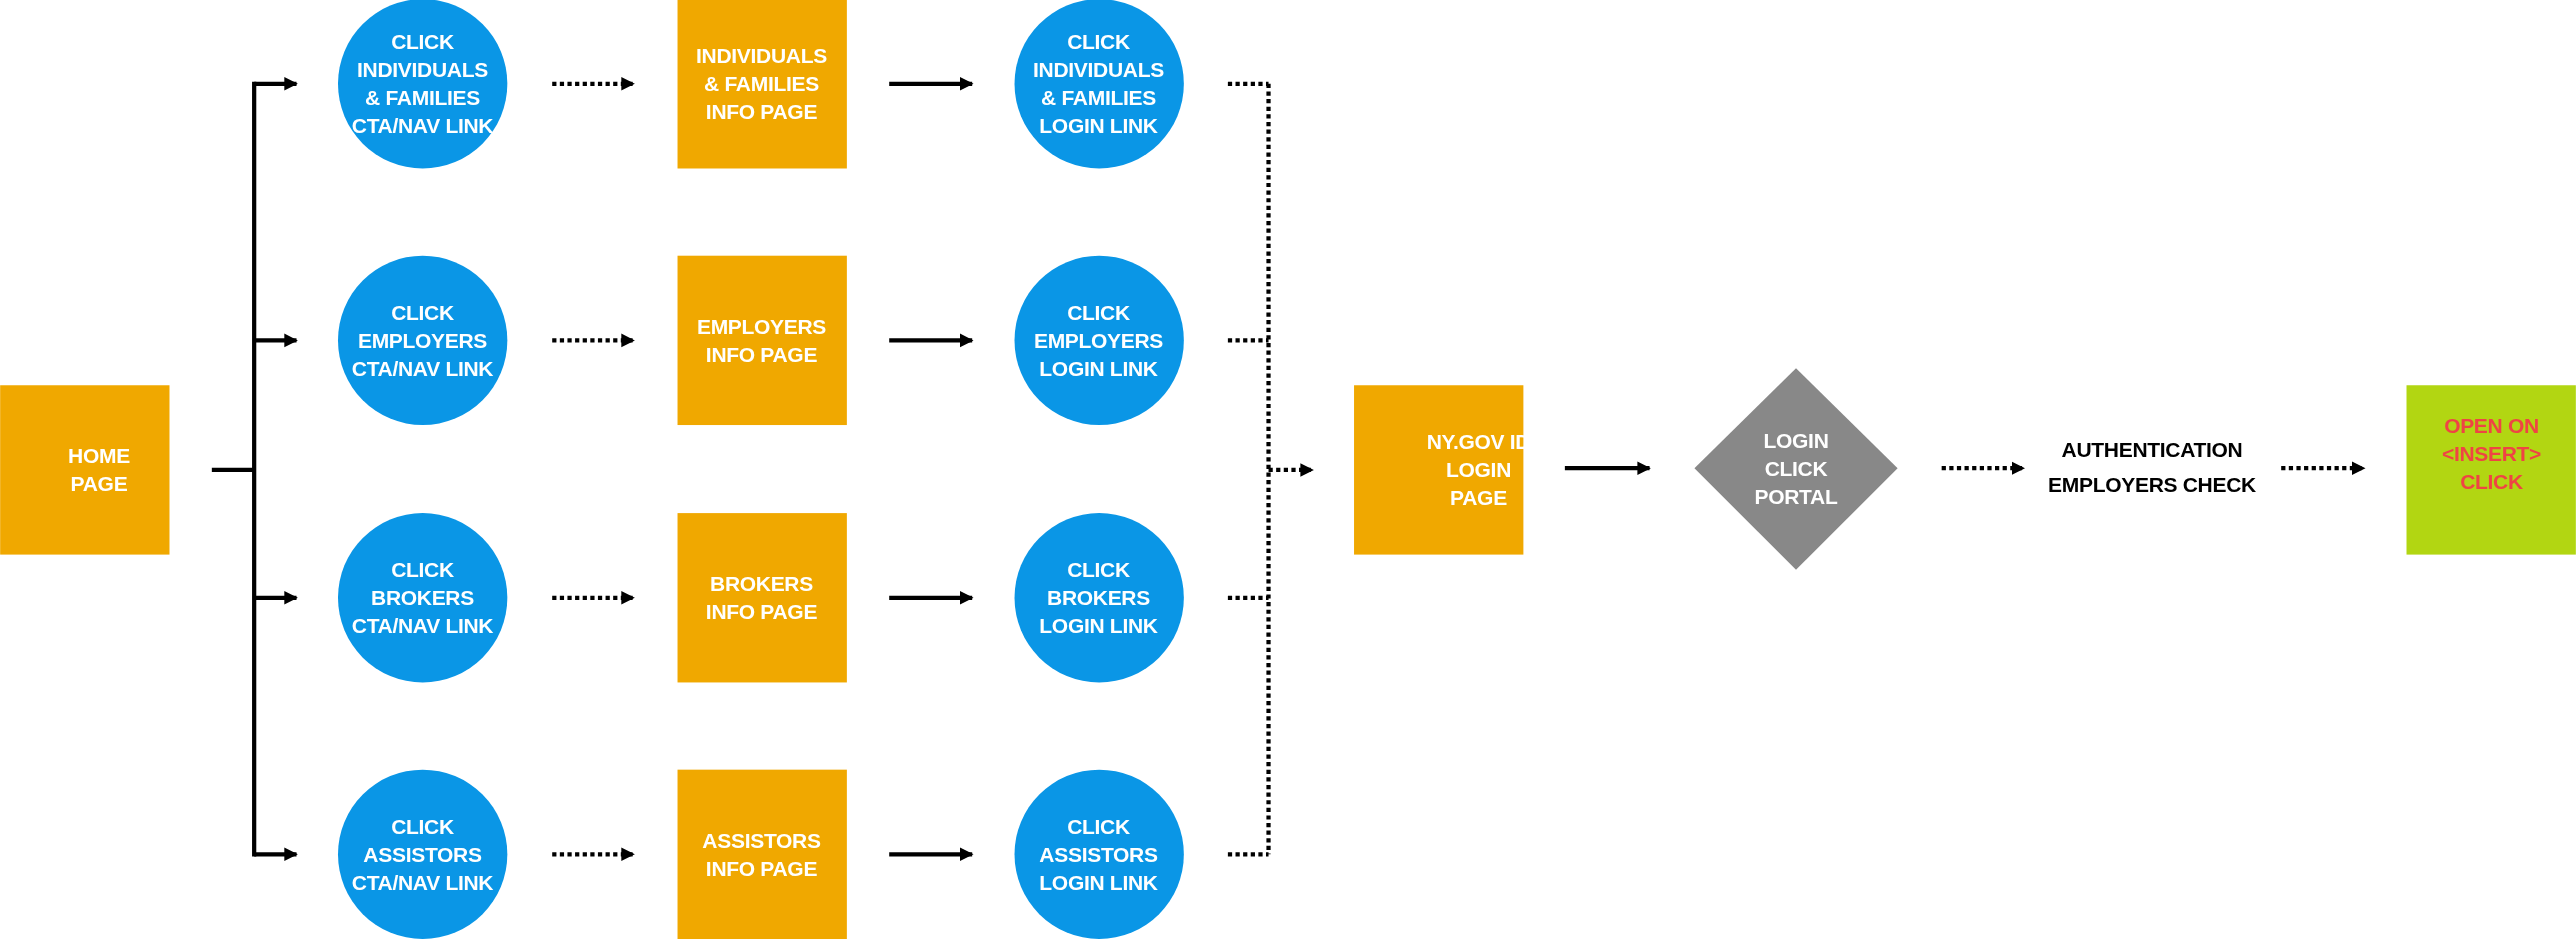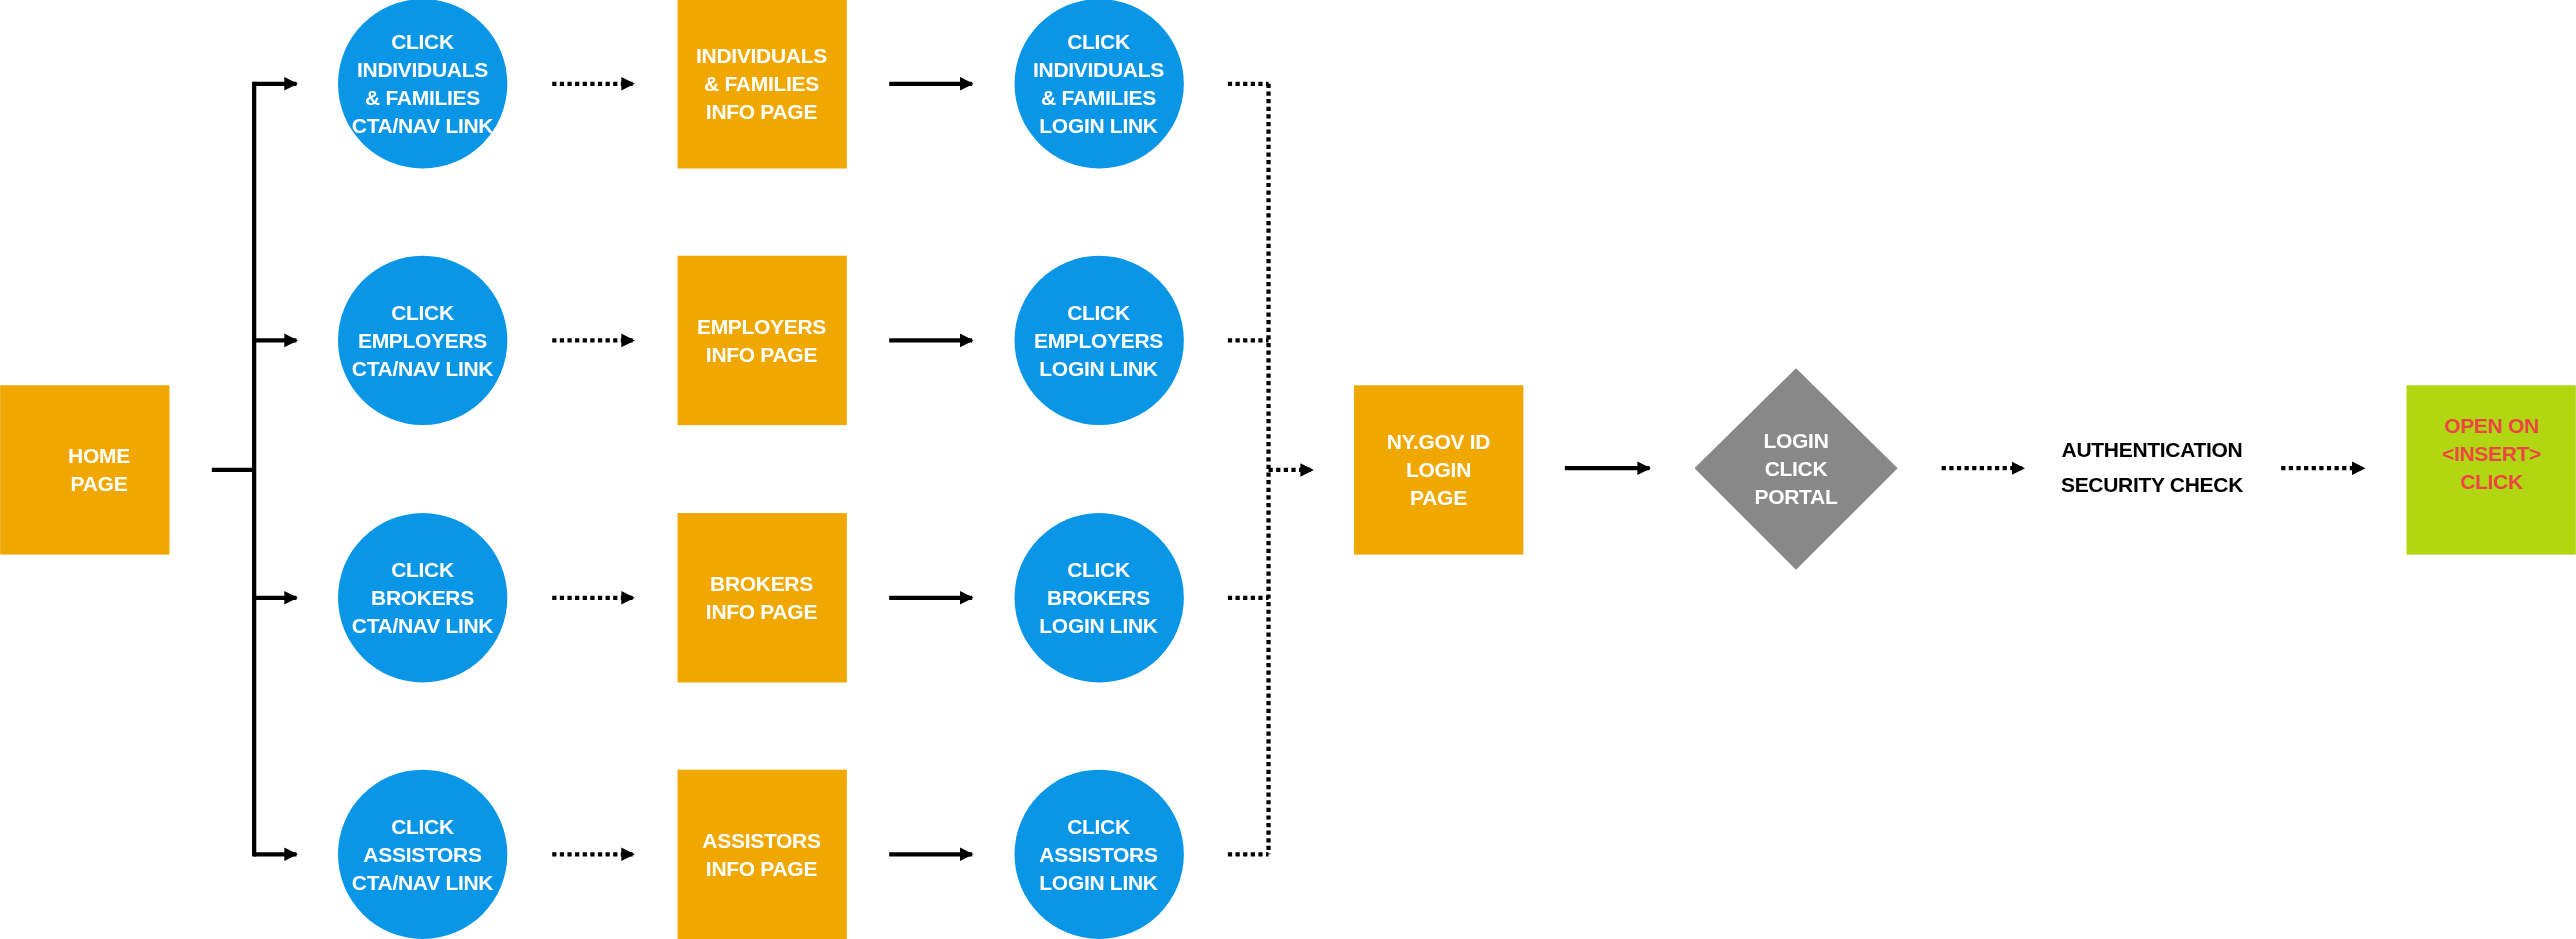--- a/index.html
+++ b/index.html
@@ -119,33 +119,33 @@
     </div>
     <div class="lbl" style="left: 677px; top: 770px; width: 169px; height: 169px;">
       <span>ASSISTORS</span>
       <span>INFO PAGE</span>
     </div>
     <div class="lbl" style="left: 1014px; top: 770px; width: 169px; height: 169px;">
       <span>CLICK</span>
       <span>ASSISTORS</span>
       <span>LOGIN LINK</span>
     </div>
-    <div class="lbl" style="left: 1354px; top: 385px; width: 169px; height: 169px;">
+    <div class="lbl" style="left: 1354px; top: 385px; width: 169px; height: 169px; padding-left: 40px;">
       <span>NY.GOV ID</span>
       <span>LOGIN</span>
       <span>PAGE</span>
     </div>
     <div class="lbl" style="left: 1720px; top: 384px; width: 152px; height: 169px;">
       <span>LOGIN</span>
       <span>CLICK</span>
       <span>PORTAL</span>
     </div>
     <div class="lbl" style="left: 2042px; top: 416px; width: 220px; height: 102px; color: rgb(0, 0, 0); gap: 7px;">
       <span>AUTHENTICATION</span>
-      <span>SECURITY CHECK</span>
+      <span>EMPLOYERS CHECK</span>
     </div>
     <div class="lbl" style="left: 2407px; top: 394px; width: 169px; height: 119px; color: #ef4444;">
       <span>OPEN ON</span>
       <span>&lt;INSERT&gt;</span>
       <span>CLICK</span>
     </div>
   </div>
 
 
 </body></html>

